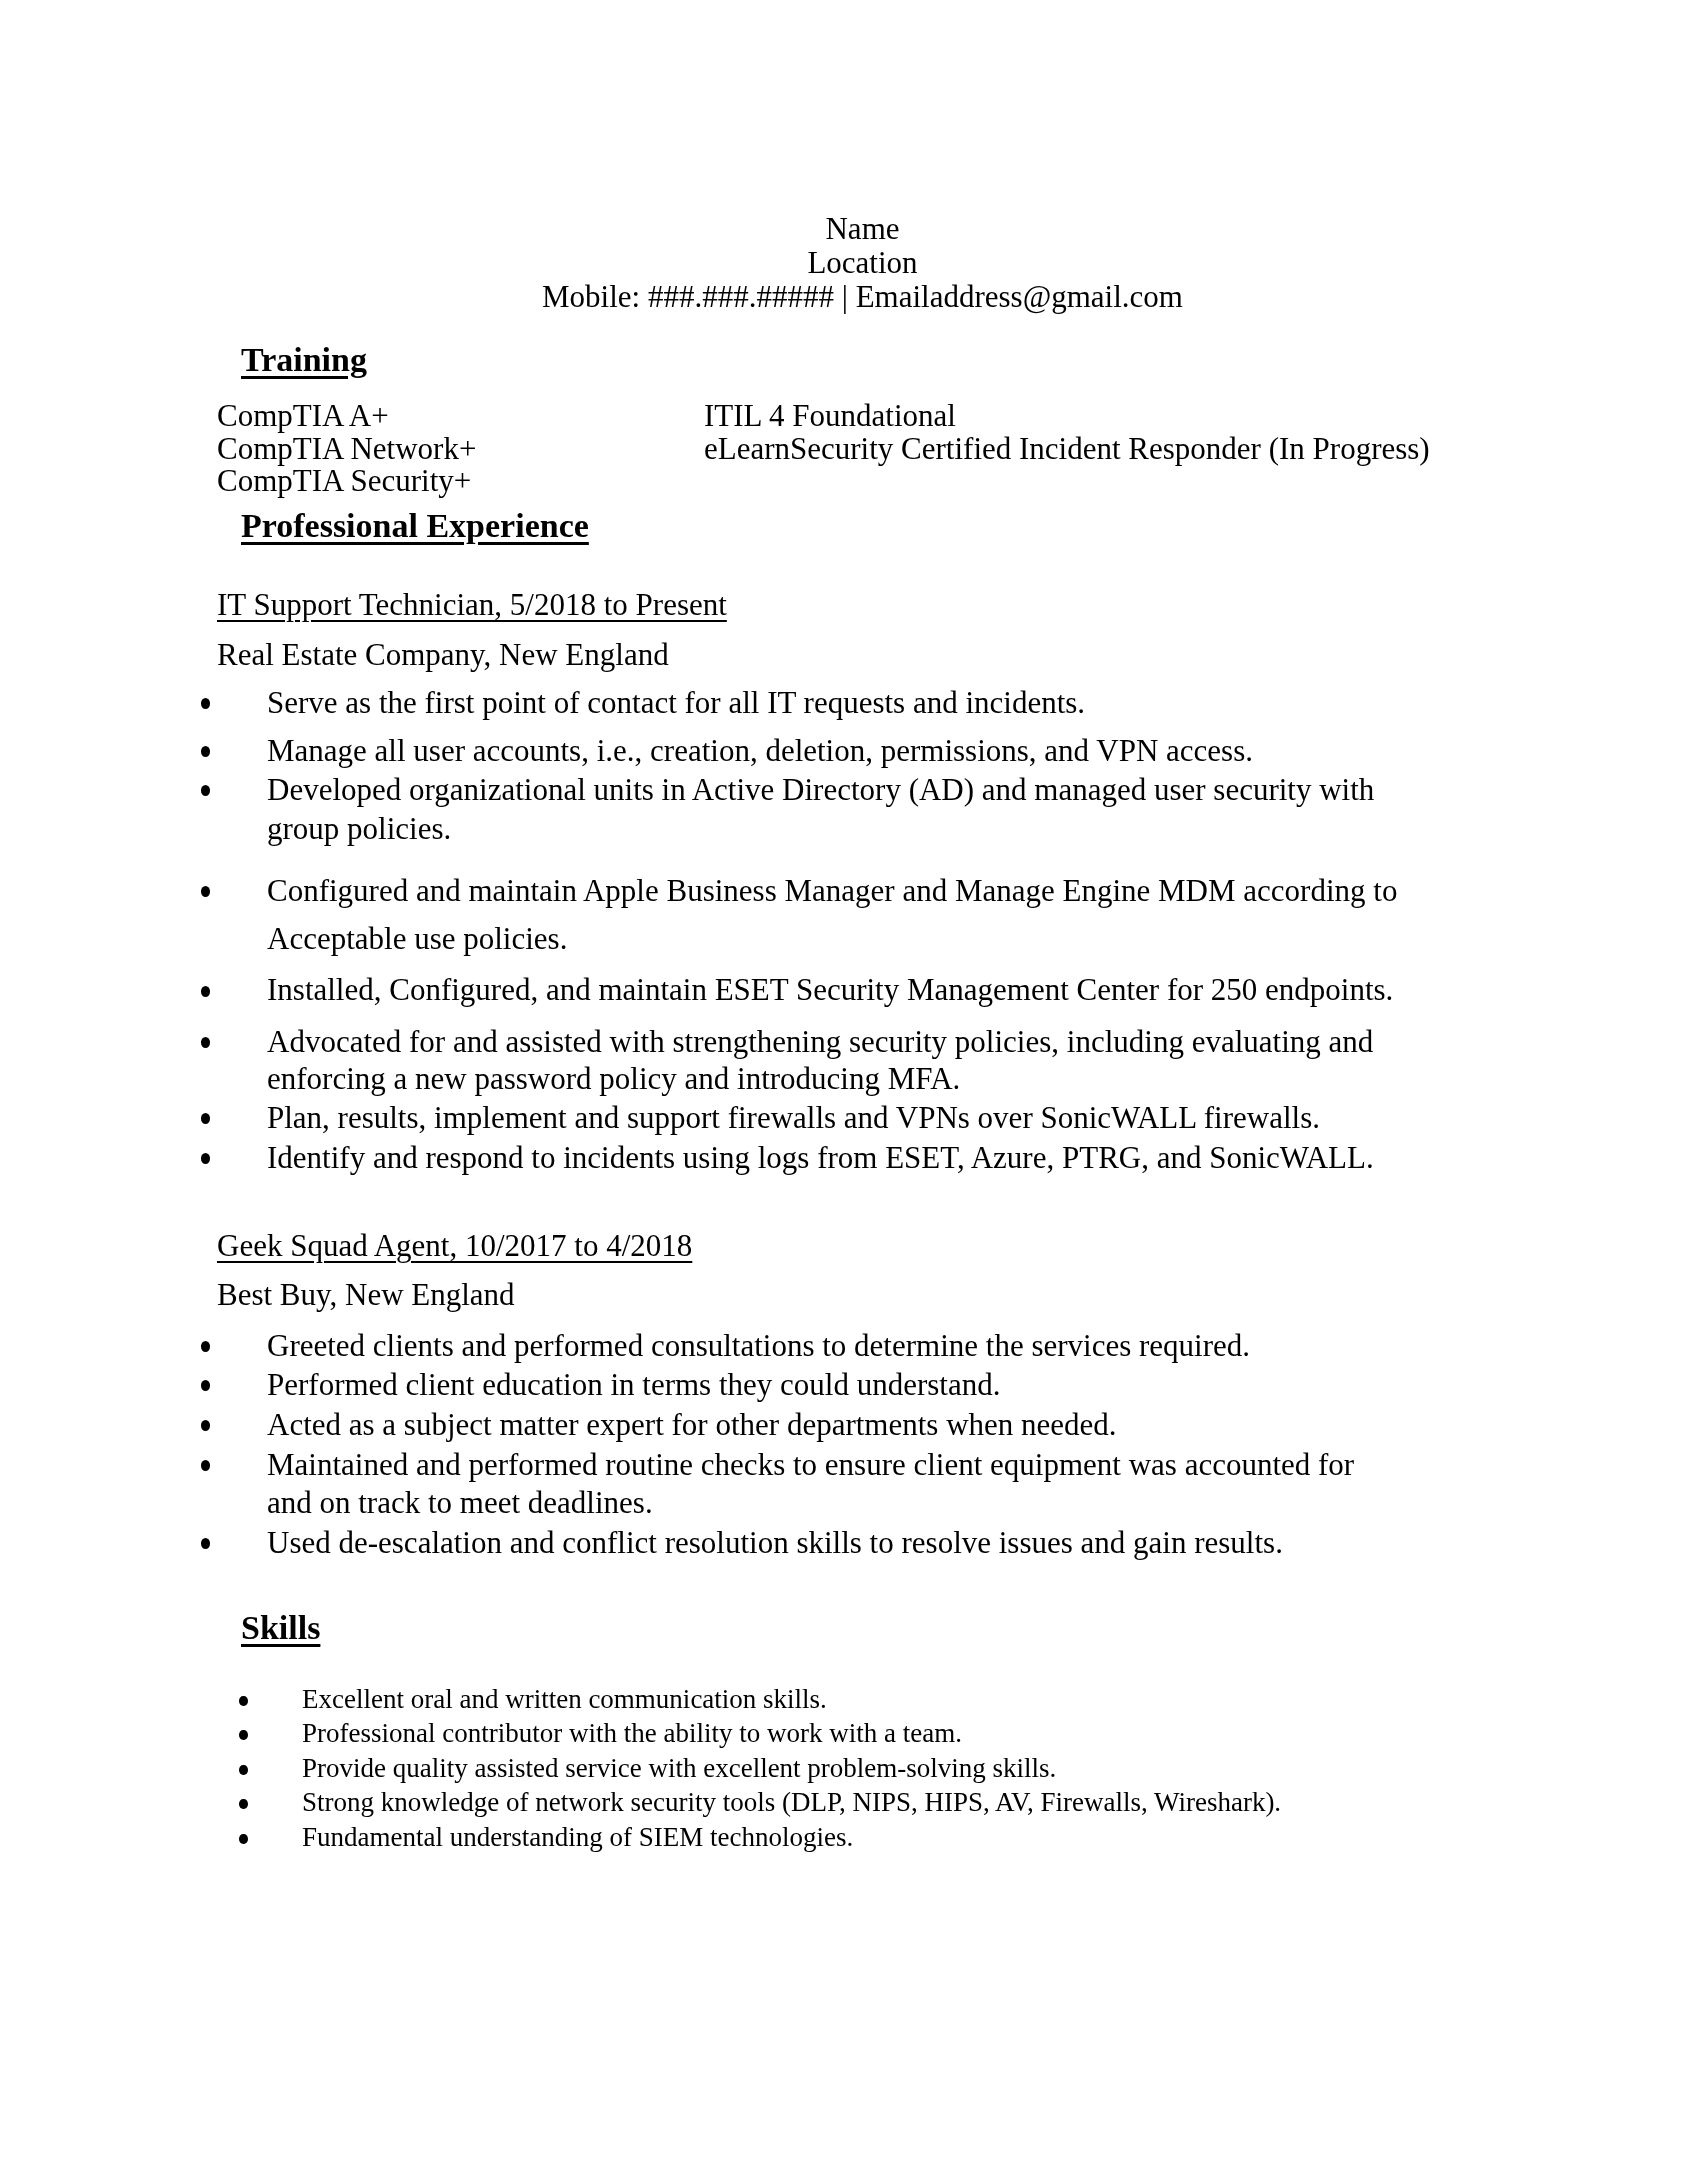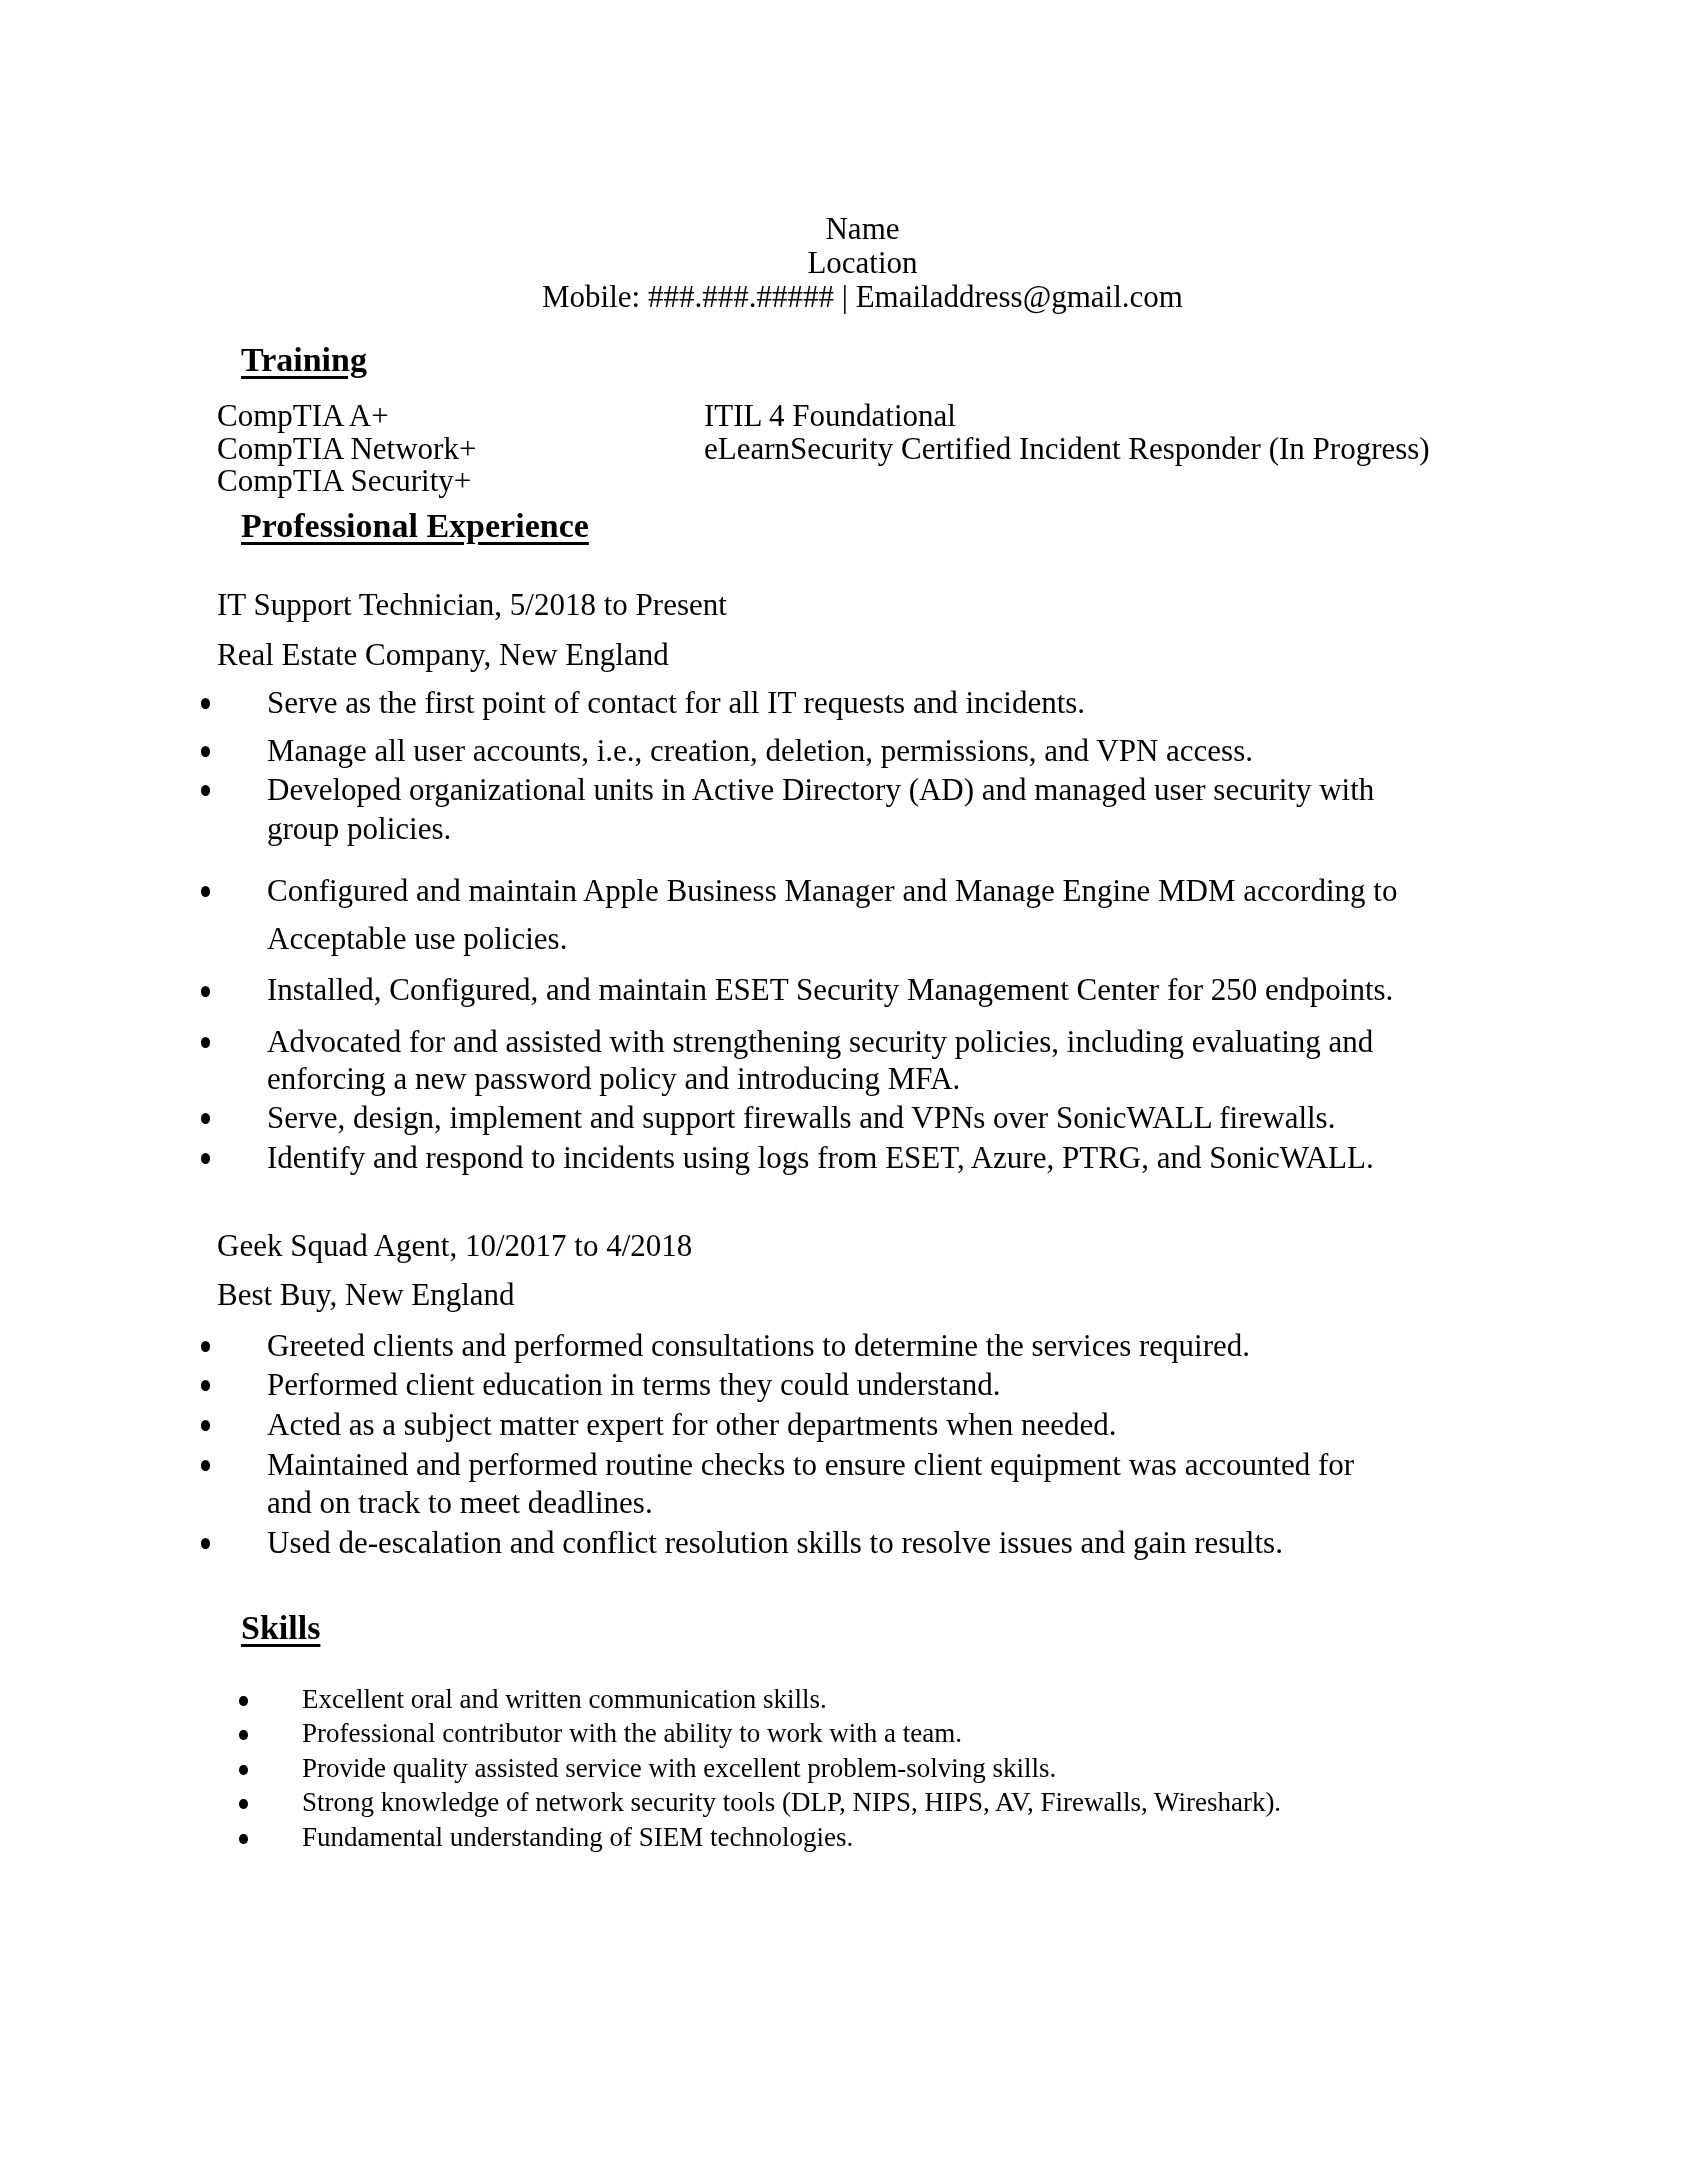--- a/index.html
+++ b/index.html
@@ -3,21 +3,21 @@
 <meta charset="utf-8">
 <style>
   html, body { margin: 0; padding: 0; background: #ffffff; }
   body { width: 1685px; height: 2181px; position: relative; overflow: hidden;
          font-family: "Liberation Serif", "DejaVu Serif", serif; color: #000; }
   .ln { position: absolute; white-space: nowrap; line-height: 1; padding-left: 20px; }
   .center { left: 0; width: 1685px; text-align: center; }
   .hdr { font-size: 31px; }
   .h2 { font-size: 34px; font-weight: bold; text-decoration: underline; text-decoration-thickness: 3.4px; text-underline-offset: 5.1px; margin-left: 24px; }
   .body { font-size: 31px; font-family: Liberation Serif, serif; }
-  .jobtitle { font-size: 31px; text-decoration-thickness: 1.7px; text-underline-offset: 5.1px; }
+  .jobtitle { font-size: 31px; text-decoration: underline; text-decoration-thickness: 1.7px; text-underline-offset: 5.1px; }
   .skill { font-size: 27px; }
   .dot { position: absolute; width: 9.4px; height: 11px; border-radius: 50%; background: #000; }
   .dot.s { width: 8.5px; height: 10.2px; }
 </style>
 </head>
 <body>
 
 <div class="ln center hdr" style="top:213px">Name</div>
 <div class="ln center hdr" style="top:247px">Location</div>
 <div class="ln center hdr" style="top:281px">Mobile: ###.###.##### | Emailaddress@gmail.com</div>
@@ -50,21 +50,21 @@
   <div class="ln body" style="left:247px; top:923px">Acceptable use policies.</div>
 
   <span class="dot" style="left:201px; top:986px"></span>
   <div class="ln body" style="left:247px; top:974px">Installed, Configured, and maintain ESET Security Management Center for 250 endpoints.</div>
 
   <span class="dot" style="left:201px; top:1037px"></span>
   <div class="ln body" style="left:247px; top:1026px">Advocated for and assisted with strengthening security policies, including evaluating and</div>
   <div class="ln body" style="left:247px; top:1063px">enforcing a new password policy and introducing MFA.</div>
 
   <span class="dot" style="left:201px; top:1113px"></span>
-  <div class="ln body" style="left:247px; top:1102px">Serve, design, implement and support firewalls and VPNs over SonicWALL firewalls.</div>
+  <div class="ln body" style="left:247px; top:1102px">Plan, results, implement and support firewalls and VPNs over SonicWALL firewalls.</div>
 
   <span class="dot" style="left:201px; top:1153px"></span>
   <div class="ln body" style="left:247px; top:1142px">Identify and respond to incidents using logs from ESET, Azure, PTRG, and SonicWALL.</div>
 </div>
 
 <div>
   <div class="ln jobtitle" style="left:197px; top:1230px">Geek Squad Agent, 10/2017 to 4/2018</div>
   <div class="ln body" style="left:197px; top:1279px">Best Buy, New England</div>
 
   <span class="dot" style="left:201px; top:1341px"></span>

